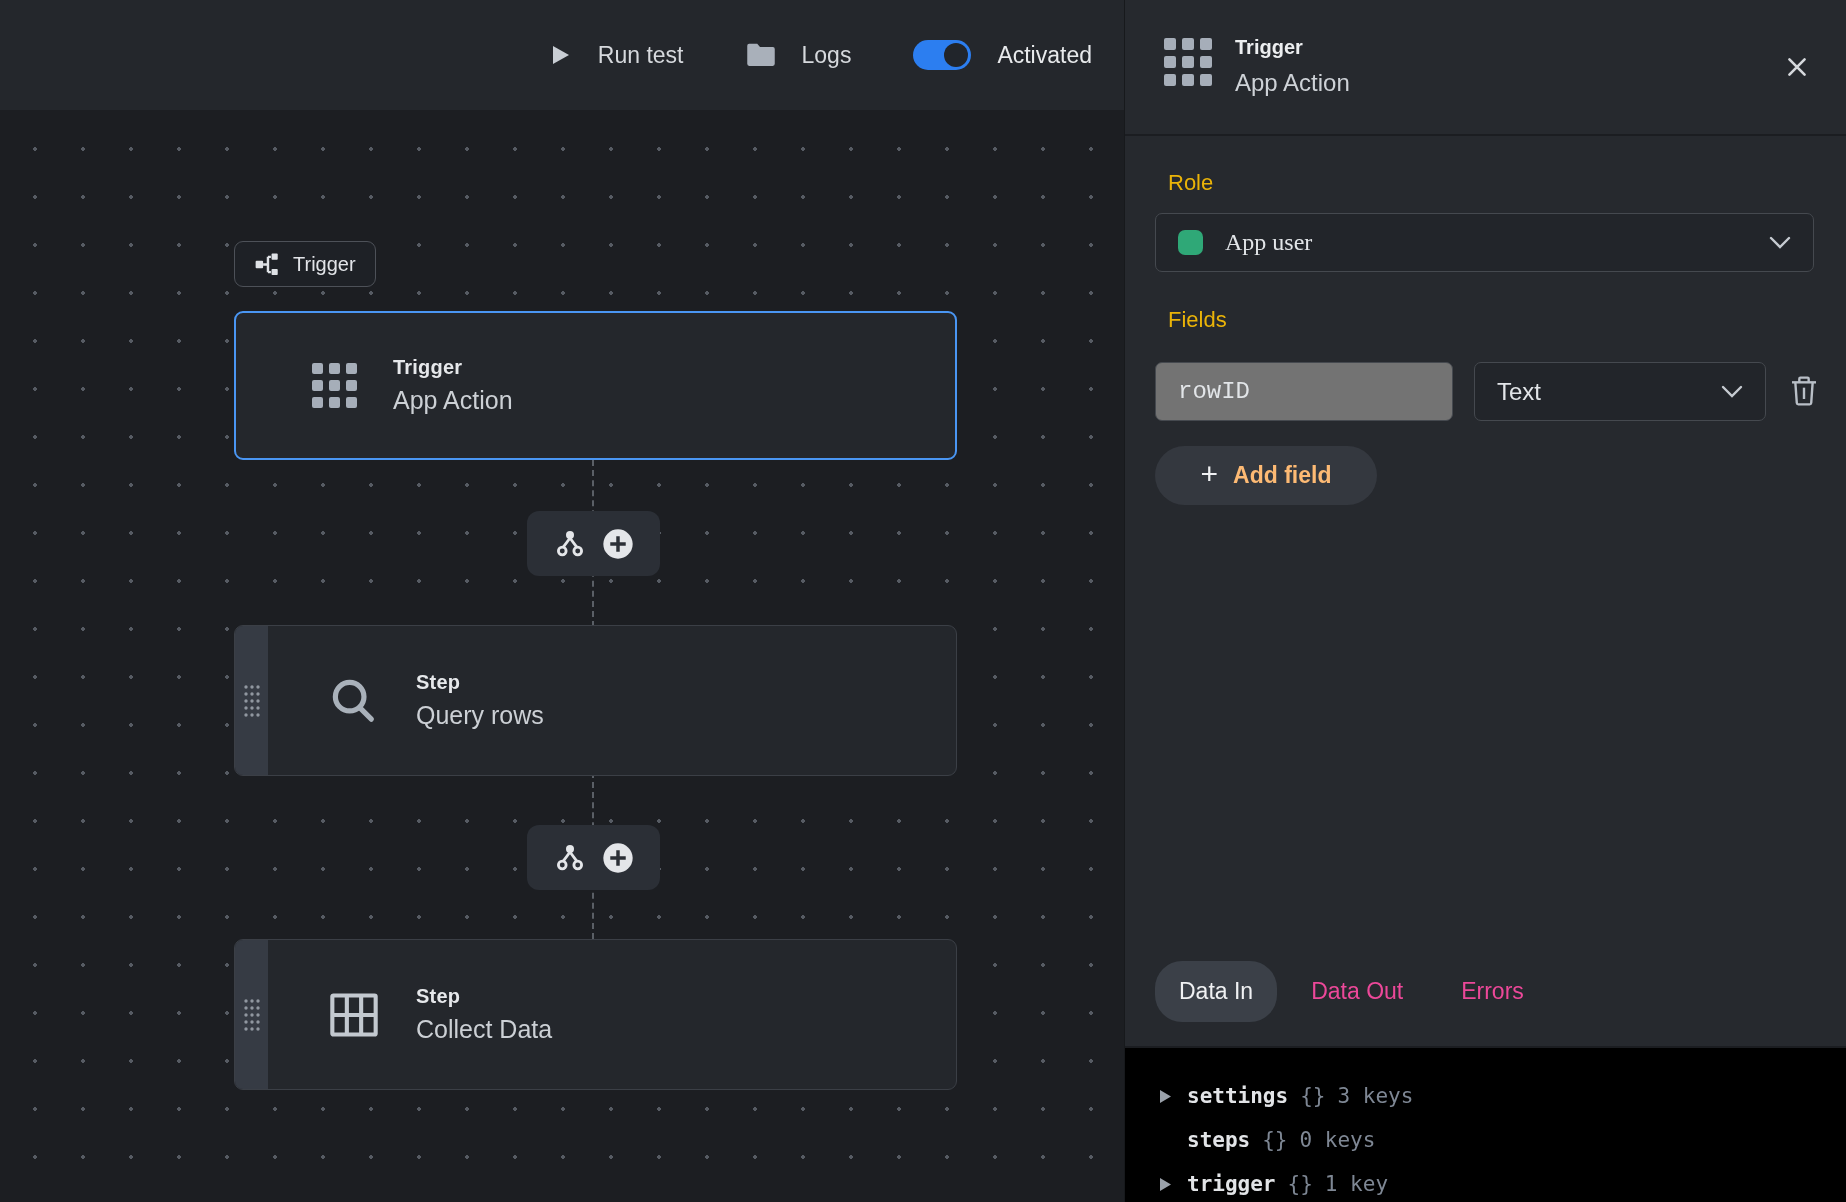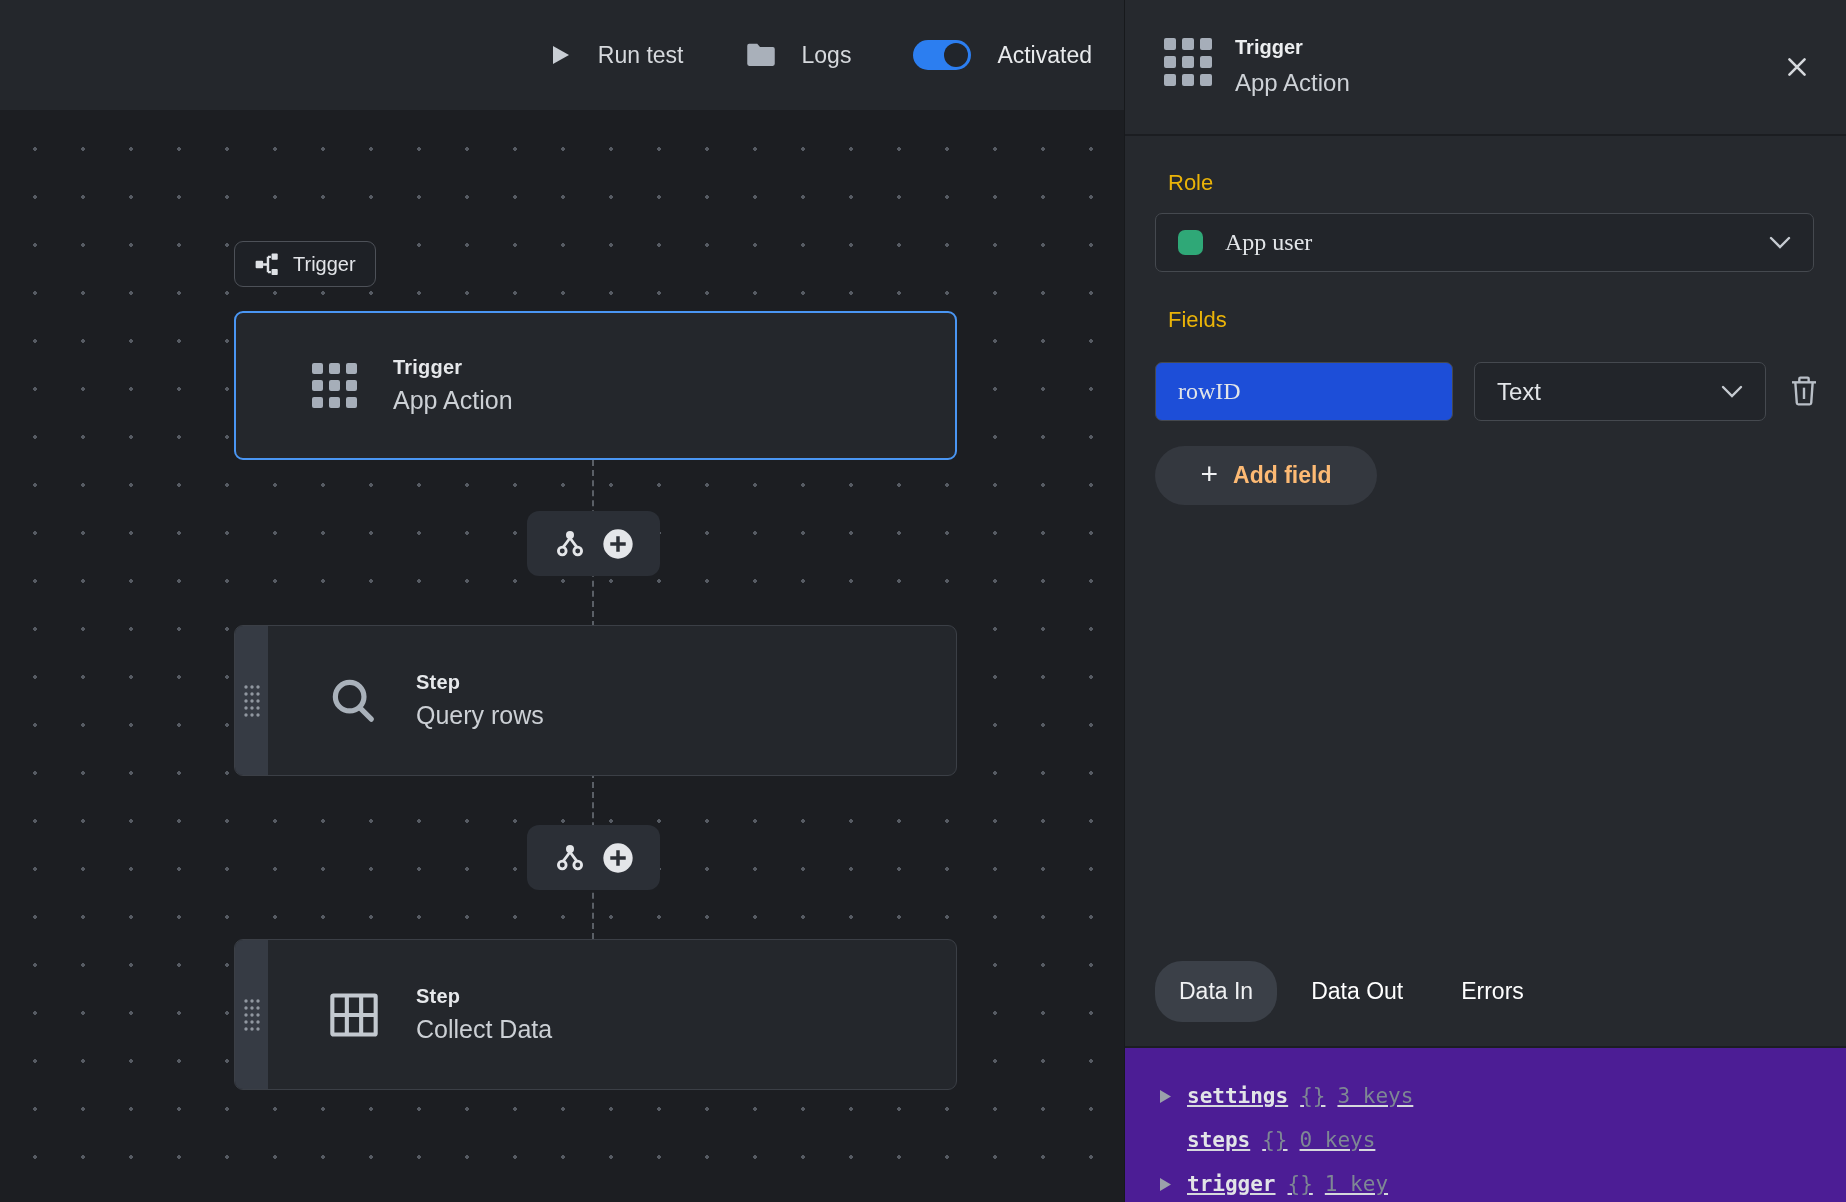--- a/index.html
+++ b/index.html
@@ -91,44 +91,44 @@
 
   .select, .text-input {
     position:absolute; height:59px; border-radius:7px; font-size:24px; color:#e2e5e8;
   }
   .select {
     background:#22252a; border:1px solid #45494f;
     display:flex; align-items:center; padding:0 22px; cursor:pointer;
   }
   .select .chev { margin-left:auto; display:flex; }
   .text-input {
-    background:#1d4ed8; border:1px solid #45494f; padding:0 22px;
-    font-family:Liberation Serif, serif; outline:none;
+    background:#737373; border:1px solid #45494f; padding:0 22px;
+    font-family:Liberation Mono, monospace; outline:none;
   }
   .role-swatch { width:25px; height:25px; border-radius:7px; background:#2fa877; margin-right:22px; }
 
   .trash-btn { position:absolute; cursor:pointer; display:flex; }
 
   .add-field-btn {
     position:absolute; left:30px; top:446px; width:222px; height:59px; border-radius:30px;
     background:#34383f; border:none; display:flex; align-items:center; justify-content:center;
     gap:15px; cursor:pointer;
   }
   .add-field-btn .plus { font-size:30px; color:#f0f1f3; font-weight:normal; line-height:1; margin-top:-3px; }
   .add-field-btn .lbl { font-size:23px; font-weight:bold; color:#fdba74; font-family:"Liberation Sans",sans-serif; }
 
   .tabs { position:absolute; left:30px; top:961px; height:61px; display:flex; align-items:center; }
-  .tab { font-size:23px; color:#ffffff; cursor:pointer; padding:0 24px; height:61px;
+  .tab { font-size:23px; color:#ec4899; cursor:pointer; padding:0 24px; height:61px;
     display:flex; align-items:center; border-radius:8px; }
   .tab.active { background:#3b4048; color:#f0f1f3;border-radius:27px; }
   .tab + .tab { margin-left:10px; }
 
   .data-section {
     position:absolute; left:0; top:1048px; width:100%; height:154px;
-    background:#4c1d95; padding:26px 30px 0 34px;text-decoration:underline;
+    background:#000000; padding:26px 30px 0 34px;
   }
   .tree-row { display:flex; align-items:center; height:44px;
     font-family:"DejaVu Sans Mono", monospace; font-size:21px; }
   .tree-row .arrow { width:28px; display:flex; align-items:center; cursor:pointer; }
   .tree-row .key { color:#e2e4e7; font-weight:bold; }
   .tree-row .meta { color:#7e8794; margin-left:12px; }
 
   svg { display:block; }
 </style>
 </head>

